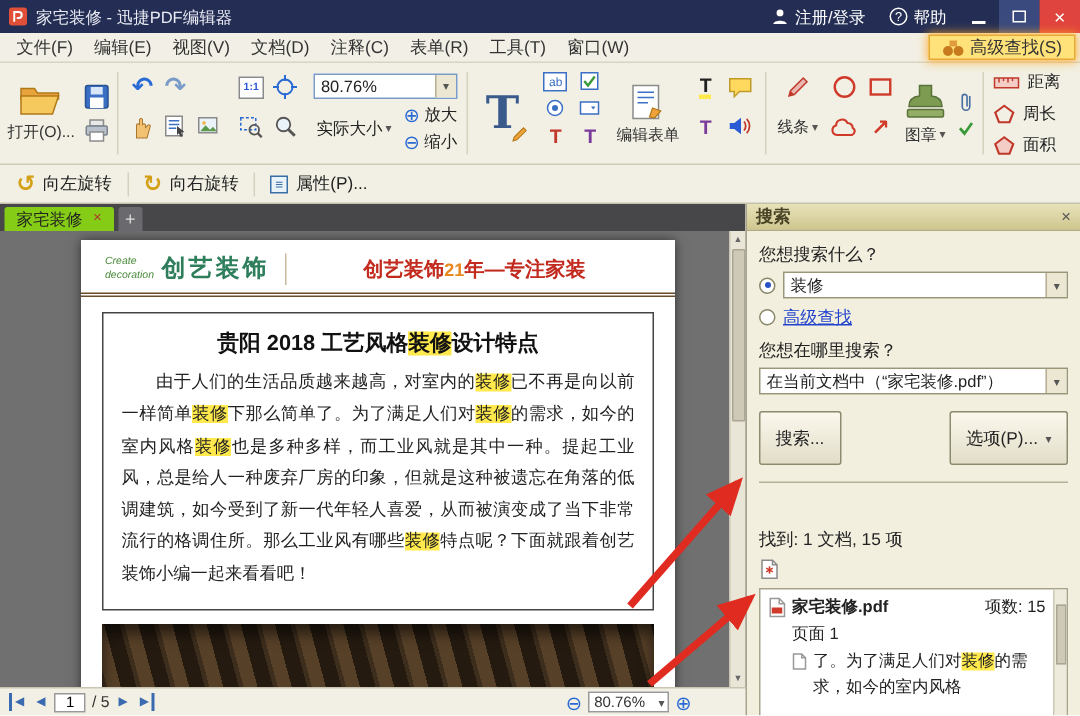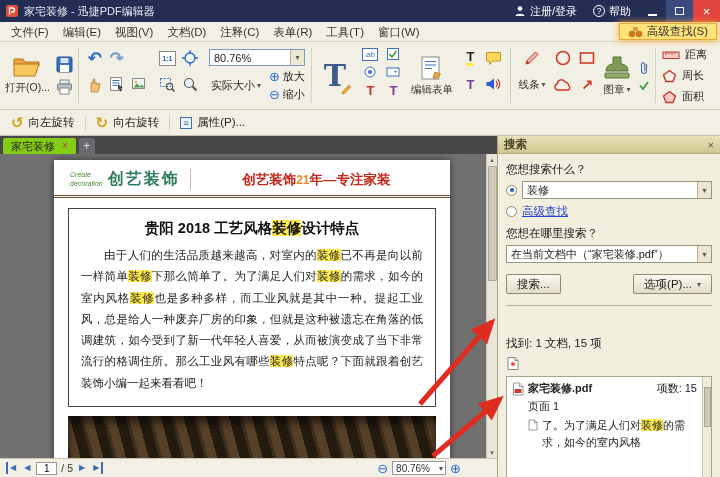--- a/index.html
+++ b/index.html
@@ -121,21 +121,21 @@
 .sp-close { margin-left: auto; color: #555; font-size: 11px; font-weight: normal; }
 .sp-body { flex: 1; display: flex; flex-direction: column; padding: 6px 8px 0; font-size: 11.5px; color: #222; overflow: hidden; }
 .sp-label { margin: 2px 0 4px; white-space: nowrap; }
 .sp-row { display: flex; align-items: center; gap: 5px; margin-bottom: 5px; }
 .radio { width: 11px; height: 11px; border-radius: 50%; border: 1px solid #8a8668; background: #fff; position: relative; flex: none; }
 .radio.sel::after { content: ""; position: absolute; inset: 2.5px; background: #2a52c8; border-radius: 50%; }
 .combo { flex: 1; height: 18px; background: #fff; border: 1px solid #9a9678; display: flex; align-items: center; font-size: 11px; overflow: hidden; min-width: 0; }
 .combo .val { padding: 0 4px; flex: 1; white-space: nowrap; overflow: hidden; }
 .adv-link { color: #2244cc; text-decoration: underline; }
 .sp-buttons { display: flex; justify-content: space-between; margin: 6px 0 2px; }
-.sp-btn { height: 20px; background: linear-gradient(#fbf8ee, #e2ddc7); border: 1px solid #8e8a6e; border-radius: 2px; font-size: 11.5px; display: flex; align-items: center; gap: 5px; padding: 0 10px; white-space: nowrap; }
+.sp-btn { height: 36px; background: linear-gradient(#fbf8ee, #e2ddc7); border: 1px solid #8e8a6e; border-radius: 2px; font-size: 11.5px; display: flex; align-items: center; gap: 5px; padding: 0 10px; white-space: nowrap; }
 .sp-divider { border-top: 1px solid #b5b096; margin: 9px 0 6px; }
 .sp-found { margin-bottom: 5px; white-space: nowrap; margin-top: 24px; }
 .sp-tools { margin-bottom: 4px; height: 16px; display: flex; }
 .results { flex: 1; background: #fff; border: 1px solid #a8a48c; border-bottom: none; padding: 3px 12px 0 3px; font-size: 11px; overflow: hidden; position: relative; }
 .res-file { display: flex; align-items: center; gap: 4px; padding: 1px 2px; }
 .res-file .name { font-weight: bold; white-space: nowrap; }
 .res-count { margin-left: auto; white-space: nowrap; }
 .res-page { padding: 2px 0 3px 18px; }
 .res-item { display: flex; gap: 4px; padding: 0 0 5px 18px; line-height: 1.5; }
 .res-item svg { flex: none; margin-top: 2px; }

